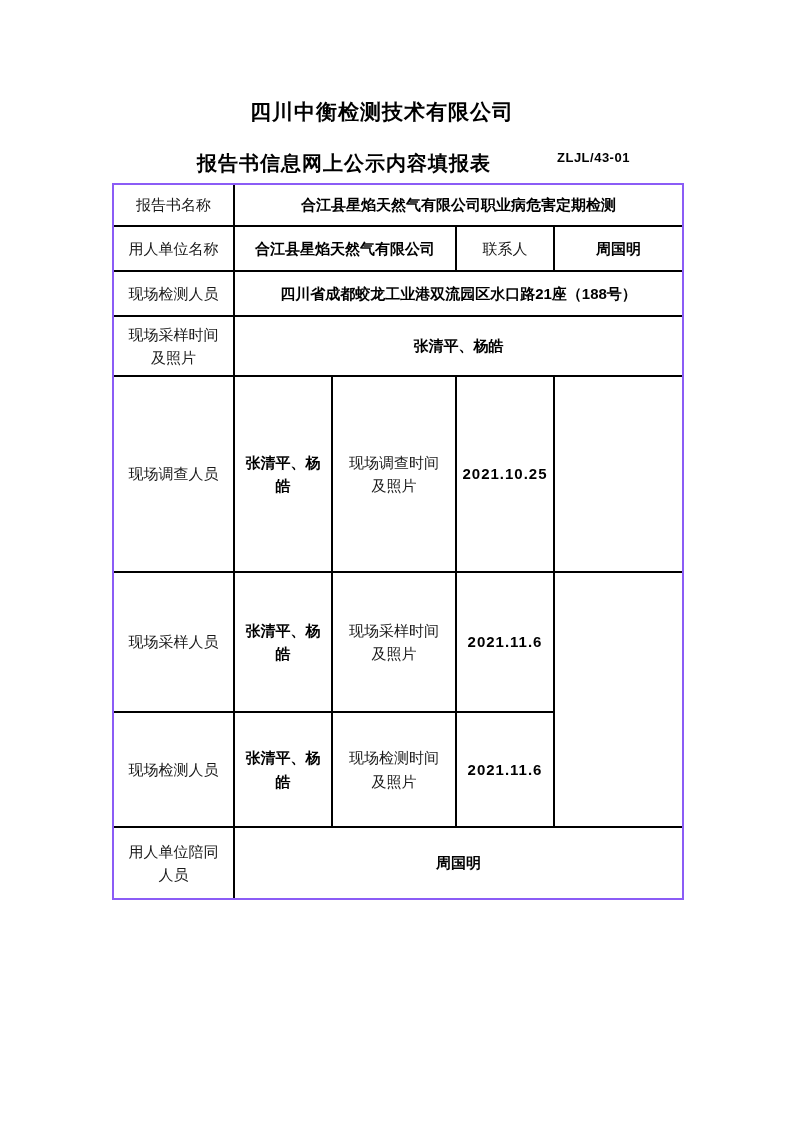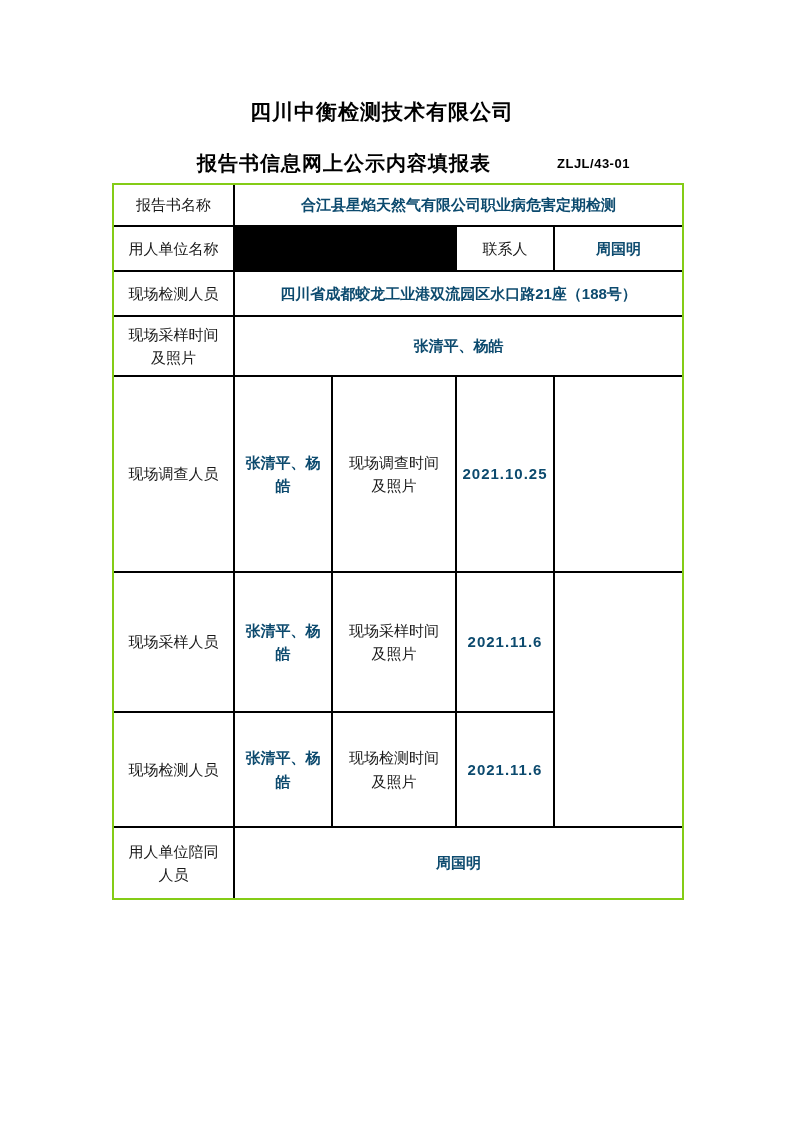--- a/index.html
+++ b/index.html
@@ -18,44 +18,44 @@
   }
   .subtitle-row {
     position:absolute; top:142px; left:0; width:100%; height:26px;
   }
   .form-title {
     position:absolute; left:197px; top:8px;
     font-size:20px; font-weight:700; color:#000;
     letter-spacing:1px; white-space:nowrap;
   }
   .form-code {
-    position:absolute; left:557px; top:14px;
+    position:absolute; left:557px; top:8px;
     font-size:13px; font-weight:700; color:#000;
     letter-spacing:0.5px; white-space:nowrap;text-align:center;
   }
   .form-table {
     position:absolute; left:112px; top:183px;
     width:572px;
     display:grid;
     grid-template-columns:119px 96px 122px 96px 1fr;
     grid-template-rows:40px 43px 43px 58px 194px 138px 113px 70px;
     gap:2px;
     background:#000000;
-    border:2px solid #84cc16;
+    border:2px solid #8b5cf6;
   }
   .c {
     background:#ffffff;
     display:flex; align-items:center; justify-content:center;
     text-align:center;
     font-size:15px; line-height:1.55;
     color:#1a1a1a;
     padding:2px 10px;
   }
   .c.lbl   { font-weight:400; }
-  .c.val   { font-weight:700; color:#0c4a6e; }
+  .c.val   { font-weight:700; color:#000000; }
   .c.tight { padding:2px 4px; }
   .c.timecell { padding:2px 12px; }
   .c.date  { letter-spacing:1px; white-space:nowrap; padding:2px 2px; }
 </style>
 </head>
 <body>
 
 <div class="page">
 
   <div class="company-title">四川中衡检测技术有限公司</div>
@@ -64,20 +64,21 @@
     <div class="form-title">报告书信息网上公示内容填报表</div>
     <div class="form-code">ZLJL/43-01</div>
   </div>
 
   <div class="form-table">
 
     <div class="c lbl" style="grid-area:1/1/2/2">报告书名称</div>
     <div class="c val" style="grid-area:1/2/2/6">合江县星焰天然气有限公司职业病危害定期检测</div>
 
     <div class="c lbl" style="grid-area:2/1/3/2">用人单位名称</div>
+    <div class="c val" style="grid-area:2/2/3/4">合江县星焰天然气有限公司</div>
     <div class="c lbl" style="grid-area:2/4/3/5">联系人</div>
     <div class="c val" style="grid-area:2/5/3/6">周国明</div>
 
     <div class="c lbl" style="grid-area:3/1/4/2">现场检测人员</div>
     <div class="c val" style="grid-area:3/2/4/6">四川省成都蛟龙工业港双流园区水口路21座（188号）</div>
 
     <div class="c lbl" style="grid-area:4/1/5/2">现场采样时间及照片</div>
     <div class="c val" style="grid-area:4/2/5/6">张清平、杨皓</div>
 
     <div class="c lbl" style="grid-area:5/1/6/2">现场调查人员</div>

